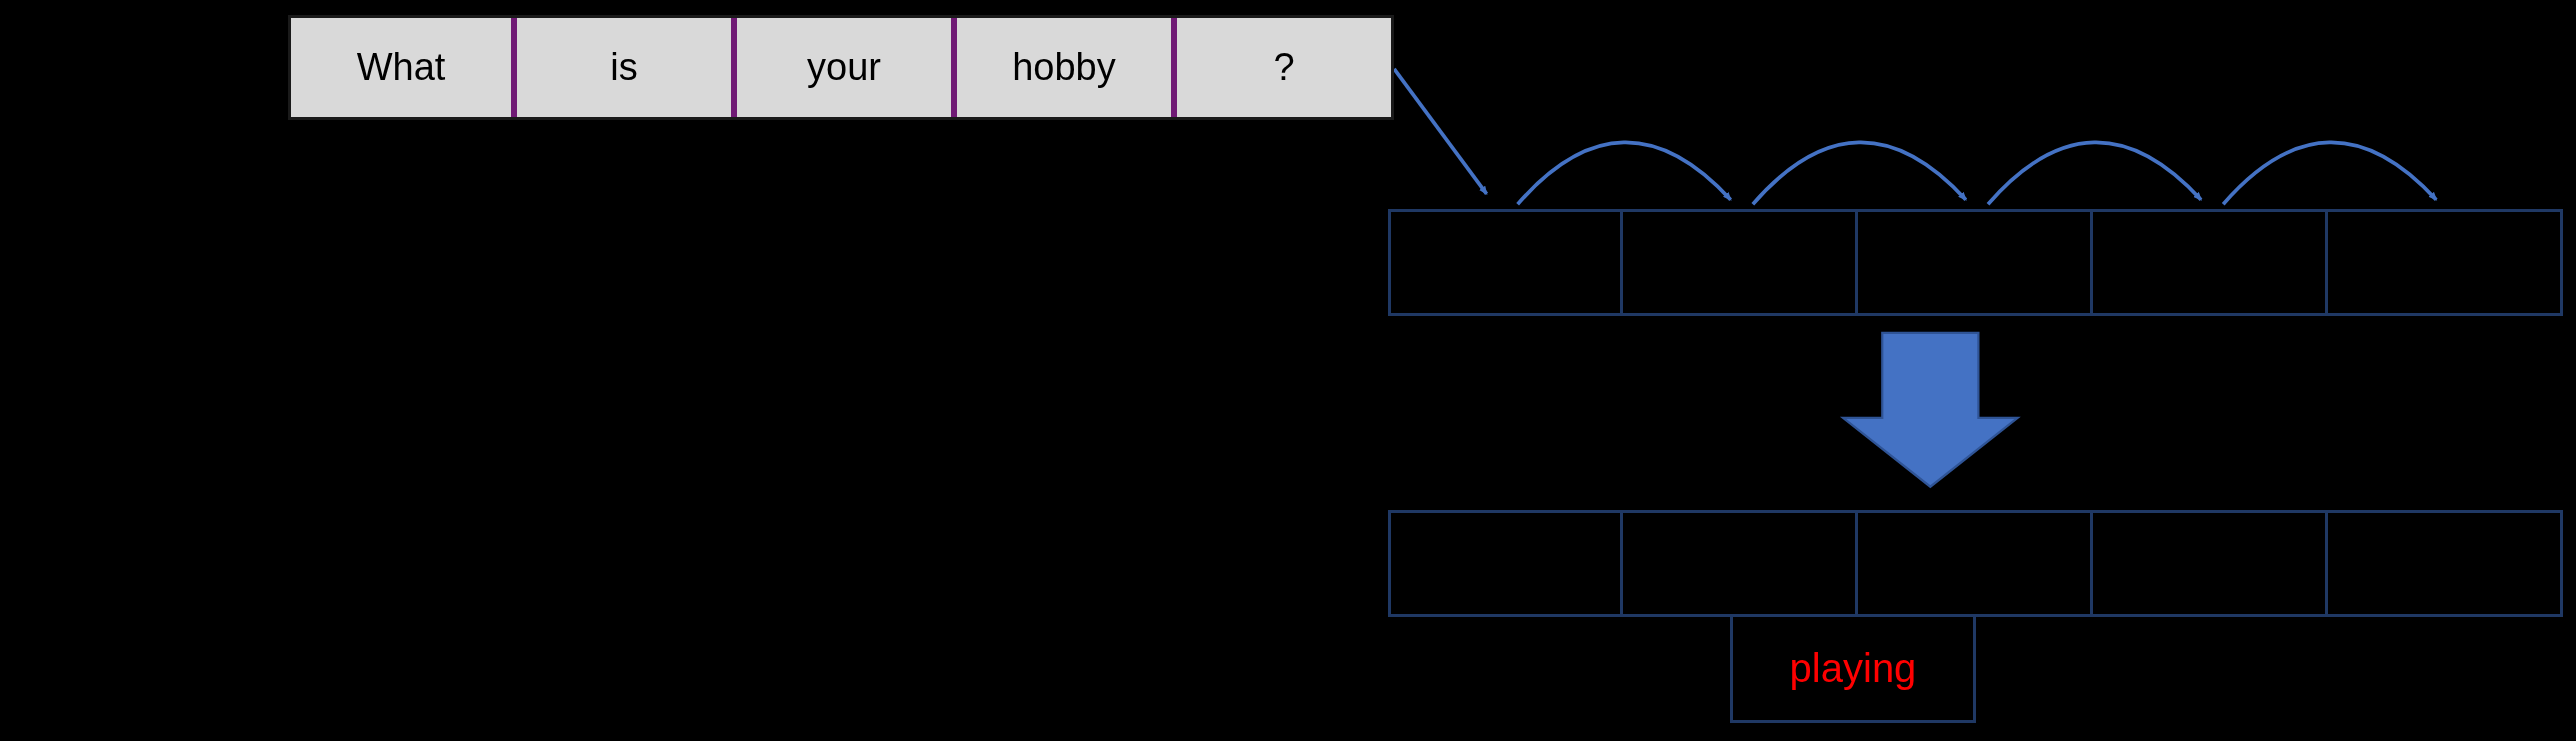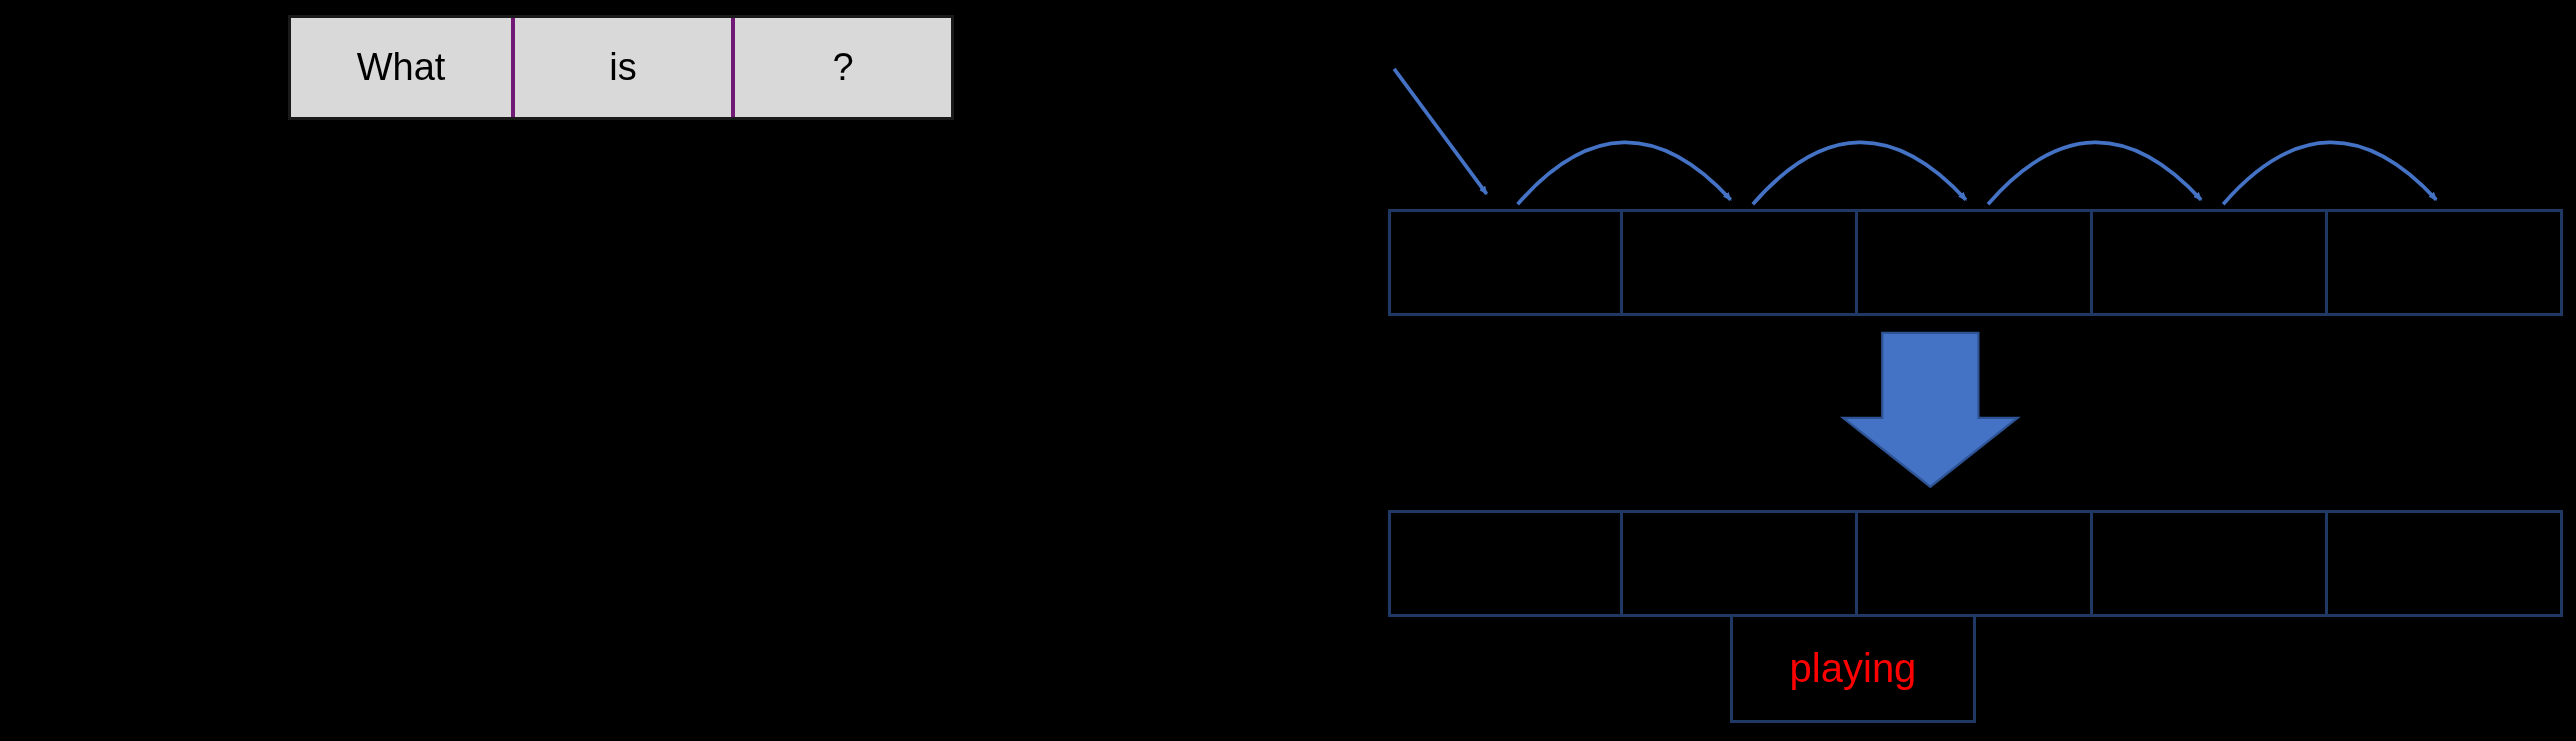--- a/index.html
+++ b/index.html
@@ -38,21 +38,21 @@
   }
   .word-cell {
     width: 220px;
     height: 99px;
     background: #D9D9D9;
     color: #000000;
     font-size: 38px;
     display: flex;
     align-items: center;
     justify-content: center;
-    border-left: 4px solid #701a75;
+    border-left: 6px solid #701a75;
     box-sizing: border-box;
   }
   .word-cell:first-child {
     border-left: none;
   }
   
   .seq-row {
     position: absolute;
     left: 1388px;
     display: flex;
@@ -105,20 +105,22 @@
     <path d="M 2370 276 Q 2513 112 2658 270" fill="none" stroke="#4472C4" stroke-width="5" marker-end="url(#ah)"></path>
     <path d="M 2688 276 Q 2831 112 2976 270" fill="none" stroke="#4472C4" stroke-width="5" marker-end="url(#ah)"></path>
     <path d="M 3006 276 Q 3149 112 3294 270" fill="none" stroke="#4472C4" stroke-width="5" marker-end="url(#ah)"></path>
 
     <polygon points="2545,450 2675,450 2675,565 2728,565 2610,658 2492,565 2545,565" fill="#4472C4" stroke="#2F5496" stroke-width="3"></polygon>
   </svg>
 
   <div class="word-table">
     <div class="word-cell">What</div>
     <div class="word-cell">is</div>
+    <div class="word-cell">your</div>
+    <div class="word-cell">hobby</div>
     <div class="word-cell">?</div>
   </div>
 
   <div class="seq-row top">
     <div class="seq-cell"></div>
     <div class="seq-cell"></div>
     <div class="seq-cell"></div>
     <div class="seq-cell"></div>
     <div class="seq-cell"></div>
   </div>

